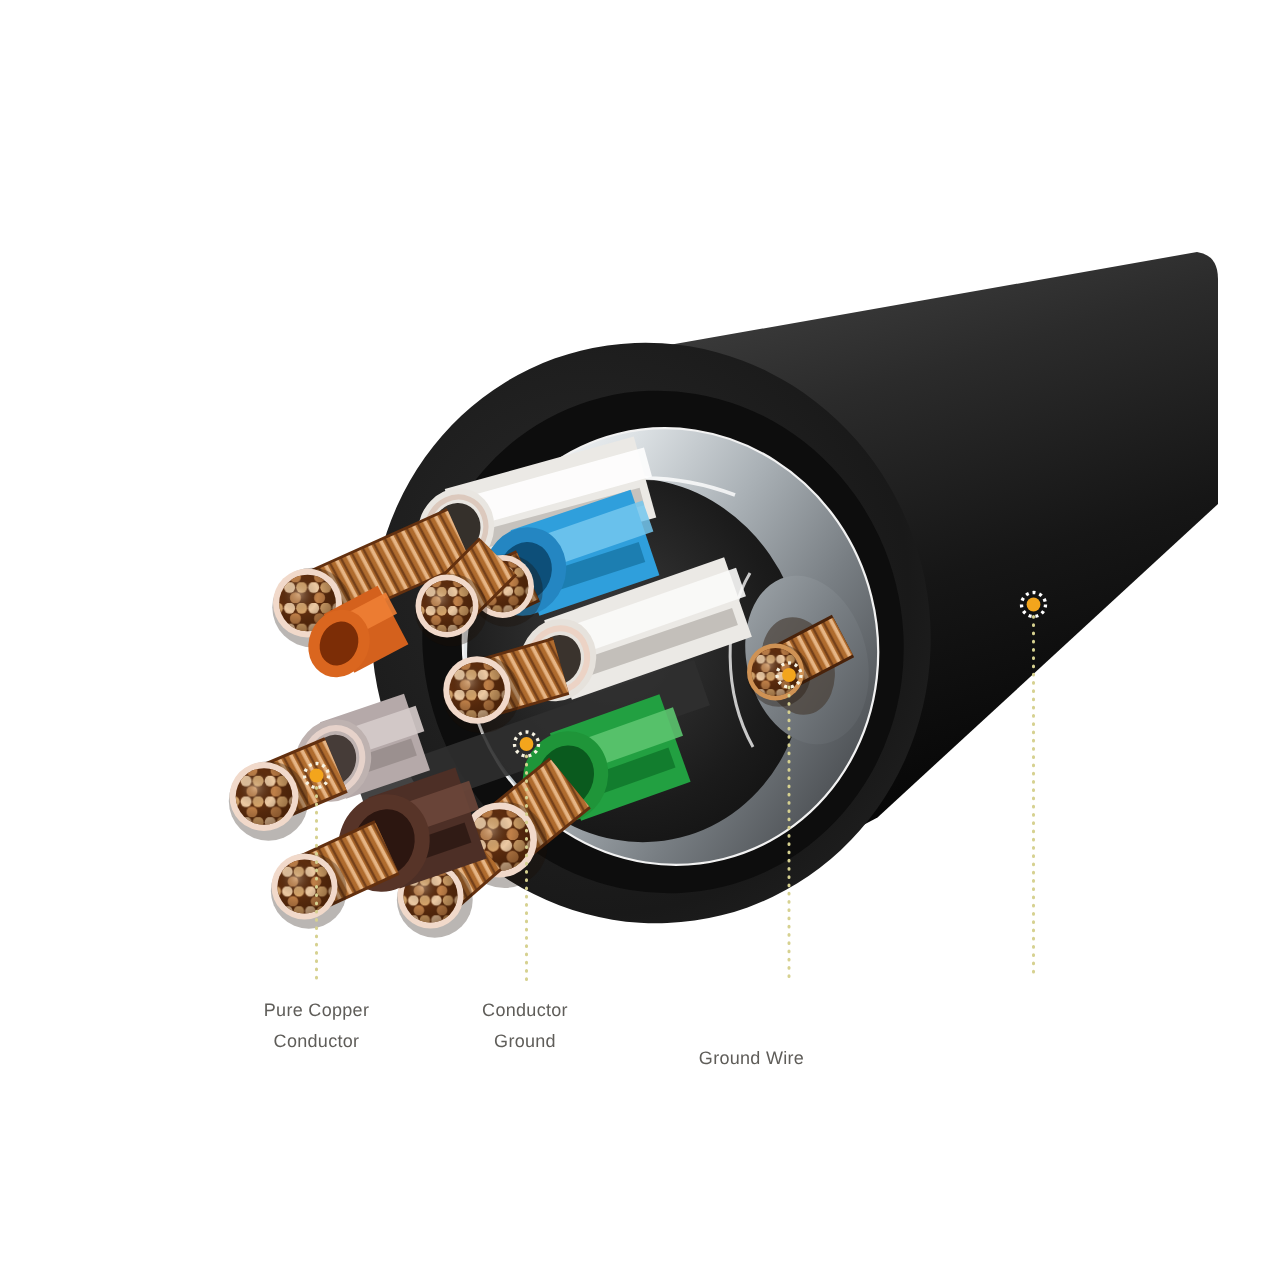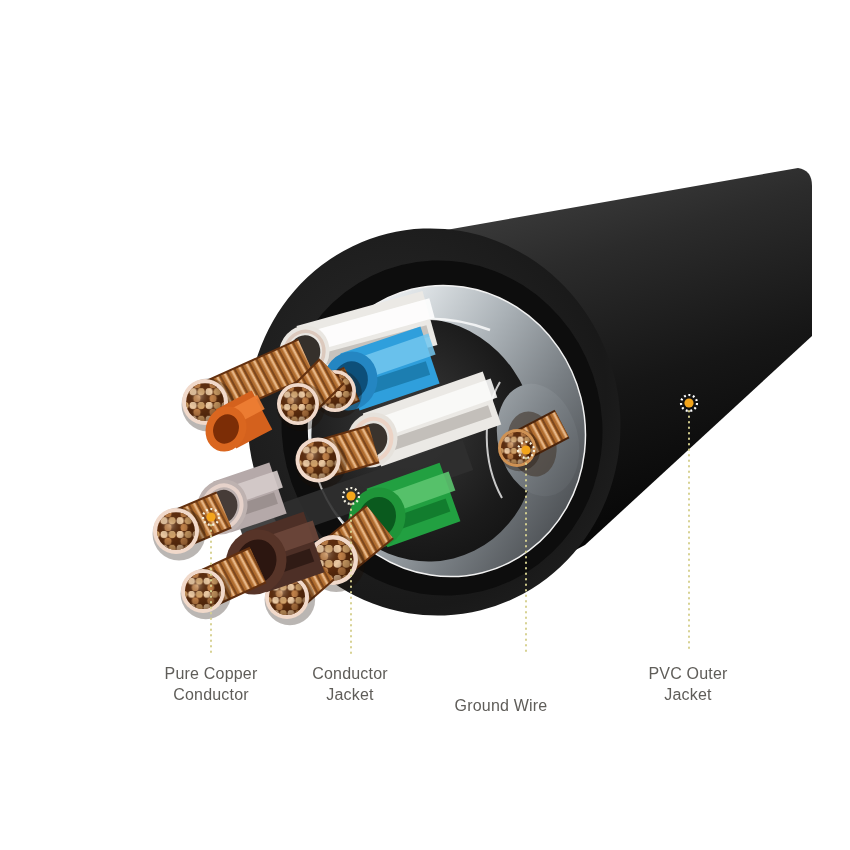--- a/index.html
+++ b/index.html
@@ -9,21 +9,21 @@
     background:#ffffff;
     overflow:hidden;
     font-family:"Liberation Sans", sans-serif;
   }
   .scene{position:absolute;left:0;top:0;}
   .callout-label{
     position:absolute;
     top:663px;
     transform:translateX(-50%);
     text-align:center;
-    font-size:16px;
+    font-size:12px;
     line-height:21px;
     color:#5f5d59;
     letter-spacing:.2px;
     white-space:nowrap;
   }
   .callout-label span{display:block;}
 </style>
 </head>
 <body>
 
@@ -235,24 +235,20 @@
     </g>
   </g>
 </svg>
 
 <div class="callout-label" style="left:211px;">
   <span>Pure Copper</span>
   <span>Conductor</span>
 </div>
 <div class="callout-label" style="left:350px;">
   <span>Conductor</span>
-  <span>Jacket</span>
+  <span>Ground</span>
 </div>
 <div class="callout-label" style="left:501px;margin-top:32px;">
   <span>Ground Wire</span>
   <span></span>
 </div>
-<div class="callout-label" style="left:688px;">
-  <span>PVC Outer</span>
-  <span>Jacket</span>
-</div>
 
 </div>
 
 </body></html>

